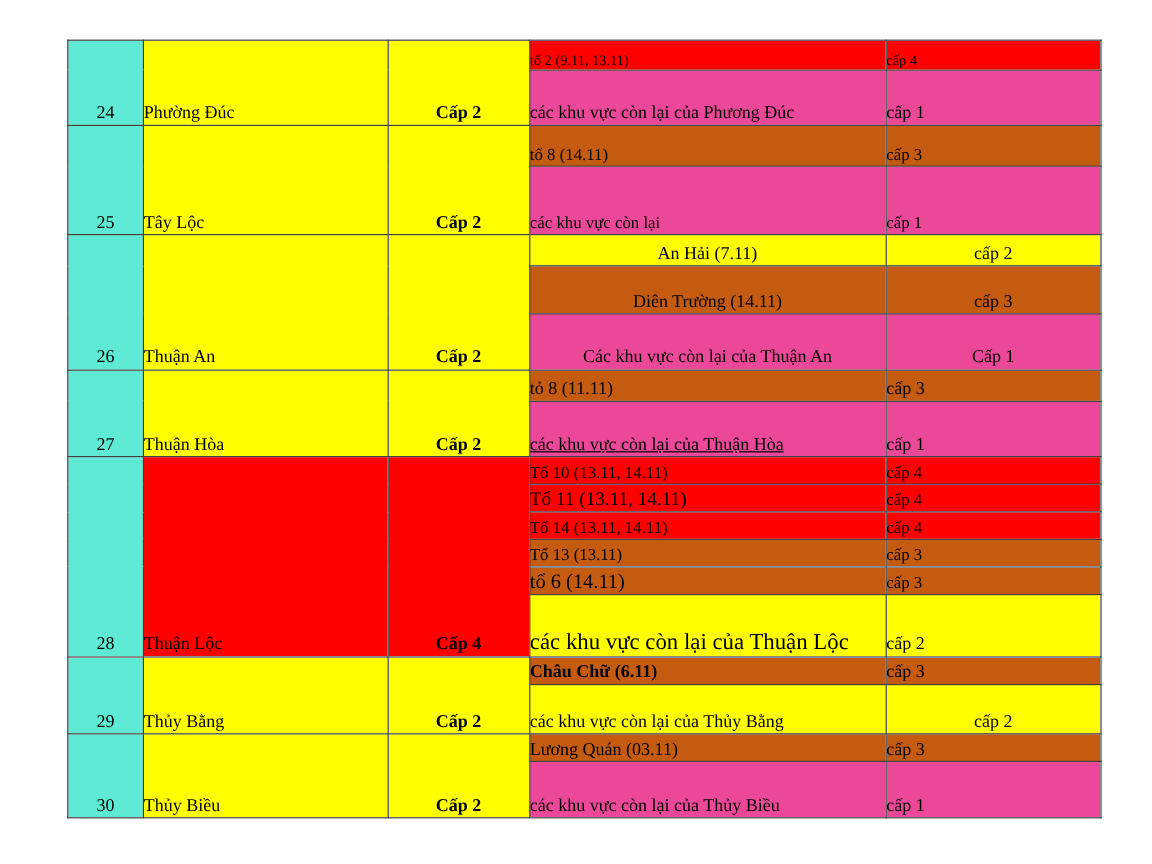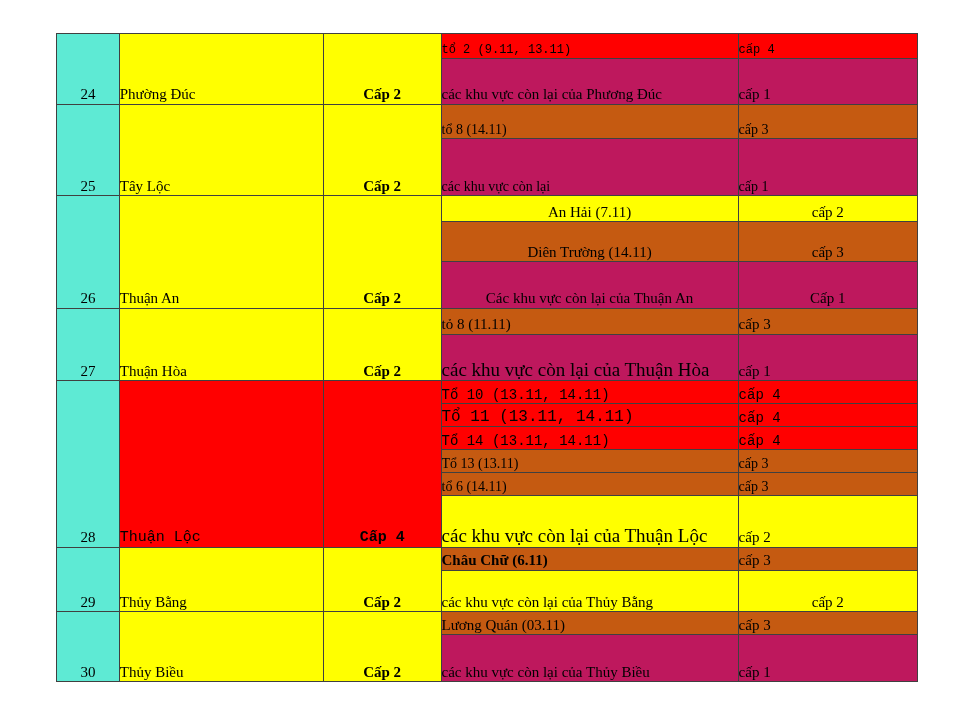--- a/index.html
+++ b/index.html
@@ -75,22 +75,22 @@
   td.cap {
     text-align: left;
     padding-left: 3px;
     white-space: nowrap;
   }
   td.ctr { text-align: center; padding-left: 0; padding-right: 0; }
   td.mid { vertical-align: middle; }
 
   
   .f-yellow { background: #ffff00; }
-  .f-red    { background: #ff0000; font-family: Liberation Mono, monospace; }
-  .f-green  { background: #be185d; }
+  .f-red    { background: #ff0000; }
+  .f-green  { background: #ec4899; }
   .f-orange { background: #c55a11; }
   .f-white  { background: #ffffff; }
 
   
   .t-black { color: #000000; }
   .t-cyan  { color: #33cccc; }
   .t-blue  { color: #41b6e6; margin-left: 20px; }
 </style>
 </head>
 <body>
@@ -143,21 +143,21 @@
           <td class="cap f-green t-black ctr" style="font-size: 15px;">Cấp 1</td>
         </tr>
         <tr style="height: 25px;">
           <td class="idx f-white t-black" rowspan="2">27</td>
           <td class="name f-yellow t-black" rowspan="2">Thuận  Hòa</td>
           <td class="level f-yellow t-black" rowspan="2">Cấp 2</td>
           <td class="detail f-orange t-black" style="font-size: 15px;">tỏ 8 (11.11)</td>
           <td class="cap f-orange t-black" style="font-size: 15px;">cấp 3</td>
         </tr>
         <tr style="height: 45px;">
-          <td class="detail f-green t-black" style="font-size: 19px;">các khu vực còn lại của Thuận  Hòa</td>
+          <td class="detail f-green t-black" style="font-size: 15px; text-decoration: underline;">các khu vực còn lại của Thuận  Hòa</td>
           <td class="cap f-green t-black" style="font-size: 15px;">cấp 1</td>
         </tr>
         <tr style="height: 22px;">
           <td class="idx f-white t-black" rowspan="6">28</td>
           <td class="name f-red t-blue" rowspan="6">Thuận  Lộc</td>
           <td class="level f-red t-blue" rowspan="6">Cấp 4</td>
           <td class="detail f-red t-black" style="font-size: 14px;">Tổ 10 (13.11, 14.11)</td>
           <td class="cap f-red t-black" style="font-size: 14px;">cấp 4</td>
         </tr>
         <tr style="height: 22px;">
@@ -166,21 +166,21 @@
         </tr>
         <tr style="height: 22px;">
           <td class="detail f-red t-black" style="font-size: 14px;">Tổ 14 (13.11, 14.11)</td>
           <td class="cap f-red t-black" style="font-size: 14px;">cấp 4</td>
         </tr>
         <tr style="height: 22px;">
           <td class="detail f-orange t-black" style="font-size: 14px;">Tổ 13 (13.11)</td>
           <td class="cap f-orange t-black" style="font-size: 14px;">cấp 3</td>
         </tr>
         <tr style="height: 22px;">
-          <td class="detail f-orange t-cyan" style="font-size: 14px;">tổ 6 (14.11)</td>
+          <td class="detail f-orange t-cyan" style="font-size: 17px;">tổ 6 (14.11)</td>
           <td class="cap f-orange t-cyan" style="font-size: 14px;">cấp 3</td>
         </tr>
         <tr style="height: 50px;">
           <td class="detail f-yellow t-black" style="font-size: 19px;">các khu vực còn lại của Thuận  Lộc</td>
           <td class="cap f-yellow t-black" style="font-size: 15px;">cấp 2</td>
         </tr>
         <tr style="height: 22px;">
           <td class="idx f-white t-black" rowspan="2">29</td>
           <td class="name f-yellow t-black" rowspan="2">Thủy  Bằng</td>
           <td class="level f-yellow t-black" rowspan="2">Cấp 2</td>

